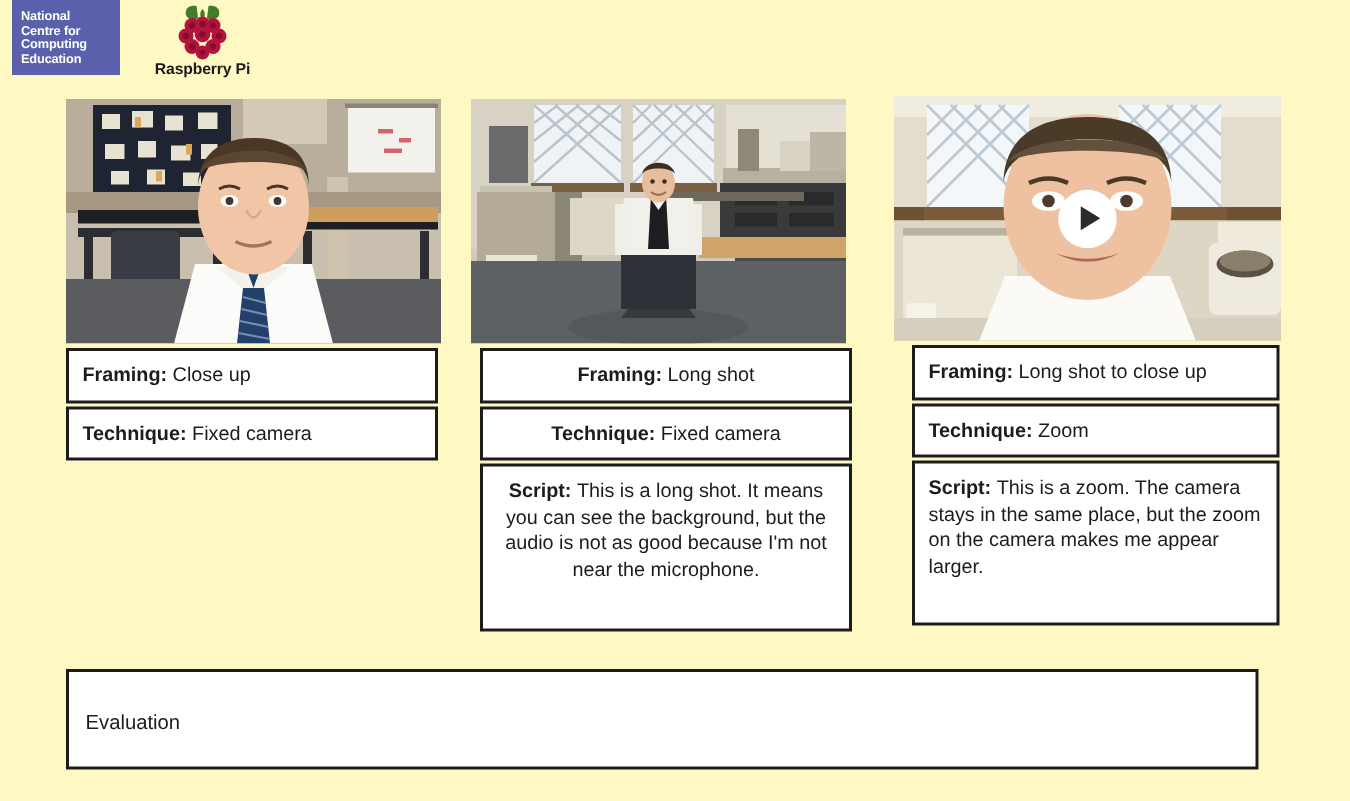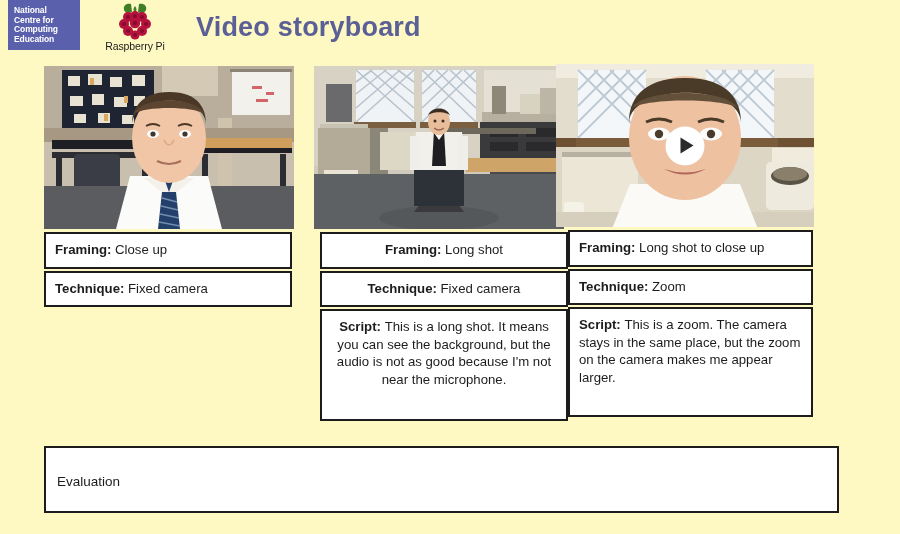--- a/index.html
+++ b/index.html
@@ -46,39 +46,39 @@
     left: 92px; top: 2px;
     width: 86px; height: 56px;
   }
   .rpi-mark { position: absolute; left: 18px; top: 0; width: 50px; height: 40px; }
   .rpi-name {
     position: absolute;
     left: 0; top: 38px;
     width: 86px;
     text-align: center;
     font-size: 10.5px;
-    font-weight: normal;
+    font-weight: bold;
     color: #1b1b1b;
     letter-spacing: -0.1px;
   }
 
   .page-title {
     position: absolute;
     left: 196px; top: 12px;
     font-size: 27px;
     font-weight: bold;
     color: #5a5f96;
     letter-spacing: 0.2px;
   }
 
   
   .column { position: absolute; top: 66px; }
   #col-1 { left: 44px;  width: 248px; }
   #col-2 { left: 320px; width: 248px; text-align: center; }
-  #col-3 { left: 568px; width: 245px; }
+  #col-3 { left: 608px; width: 245px; }
 
   .thumb {
     position: relative;
     height: 163px;
     overflow: hidden;
     background: #cfc9bd;
   }
   
   #col-1 .thumb { width: 250px; margin-left: 0px;   margin-top: 0px; }
   #col-2 .thumb { width: 250px; margin-left: -6px;  margin-top: 0px; }
@@ -173,21 +173,20 @@
           <circle cx="25" cy="21" r="2.2"></circle>
           <circle cx="36" cy="22" r="2.1"></circle>
           <circle cx="18" cy="29" r="2.1"></circle>
           <circle cx="32" cy="29" r="2.1"></circle>
           <circle cx="25" cy="33" r="1.9"></circle>
         </g>
       </svg>
       <div class="rpi-name">Raspberry Pi</div>
     </div>
 
-    <div class="page-title">Video storyboard</div>
   </div>
 
   <div class="column" id="col-1">
     <div class="thumb">
       <svg width="250" height="163" viewBox="0 0 250 163" preserveAspectRatio="none">
         <rect x="0" y="0" width="250" height="163" fill="#c8bfae"></rect>
         <rect x="0" y="0" width="250" height="62" fill="#b9ae9c"></rect>
         <rect x="18" y="4" width="92" height="58" fill="#1f2433"></rect>
         <g fill="#e8e2d2">
           <rect x="24" y="10" width="12" height="10"></rect>

